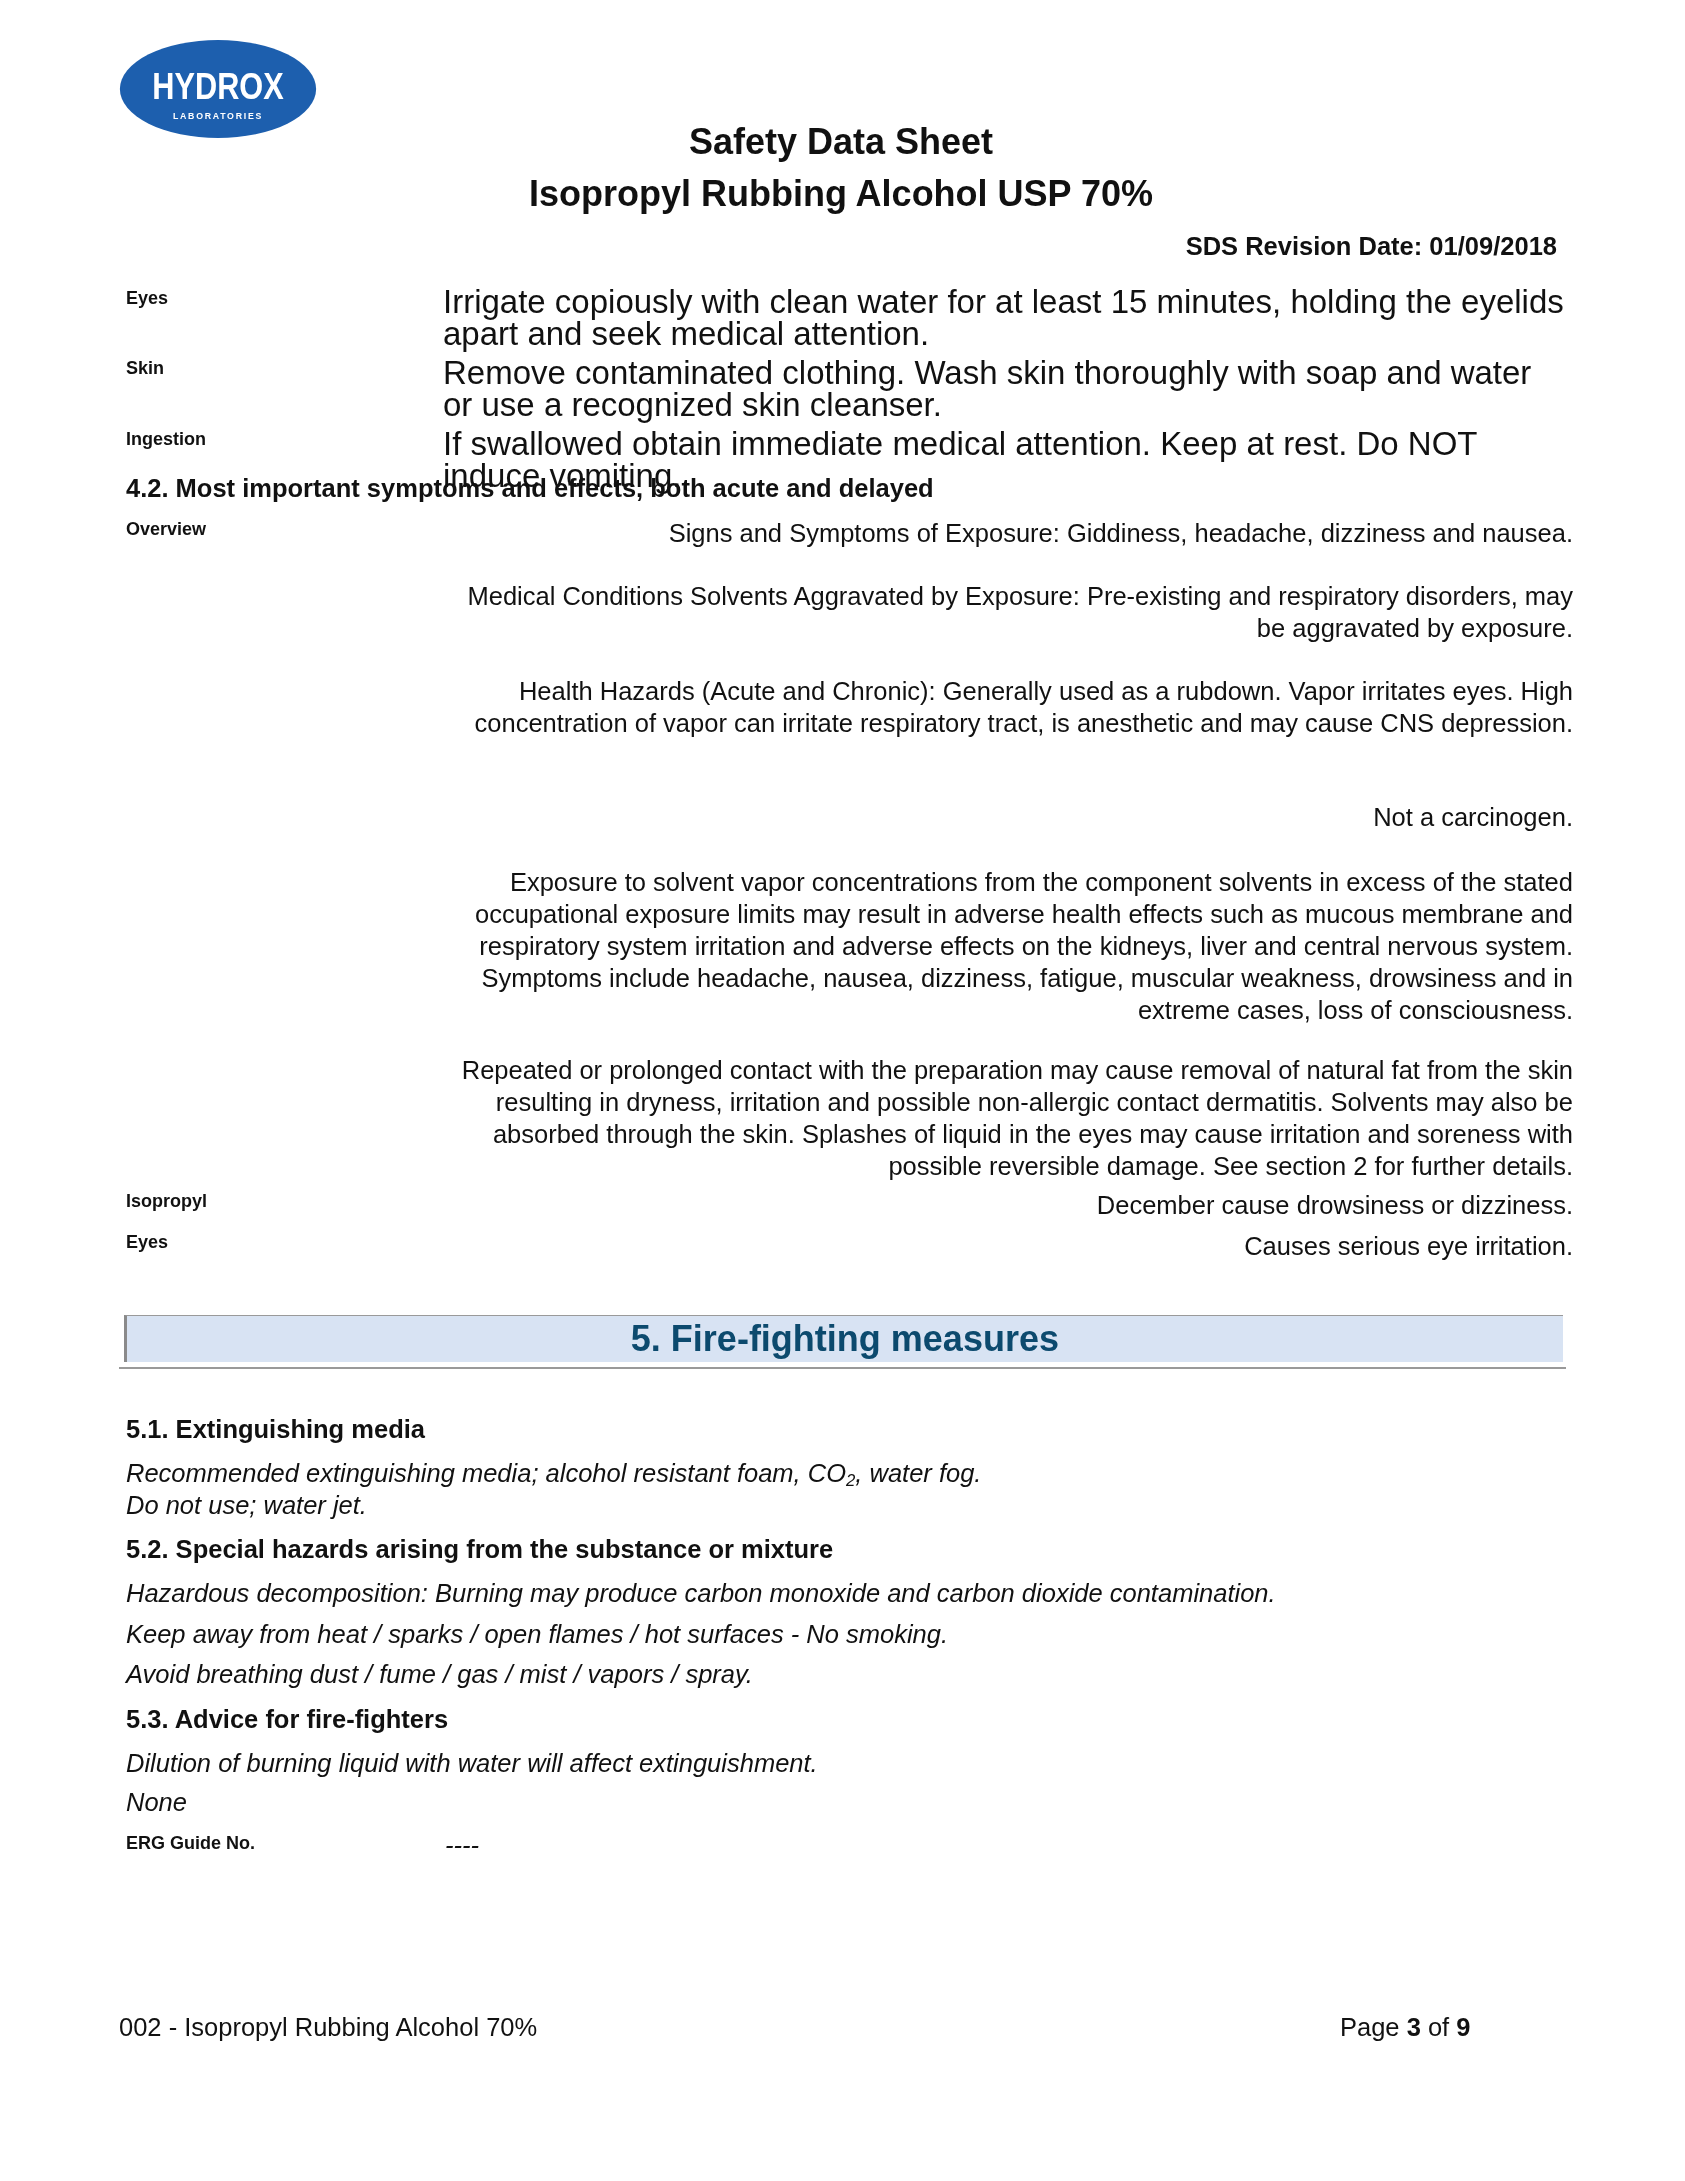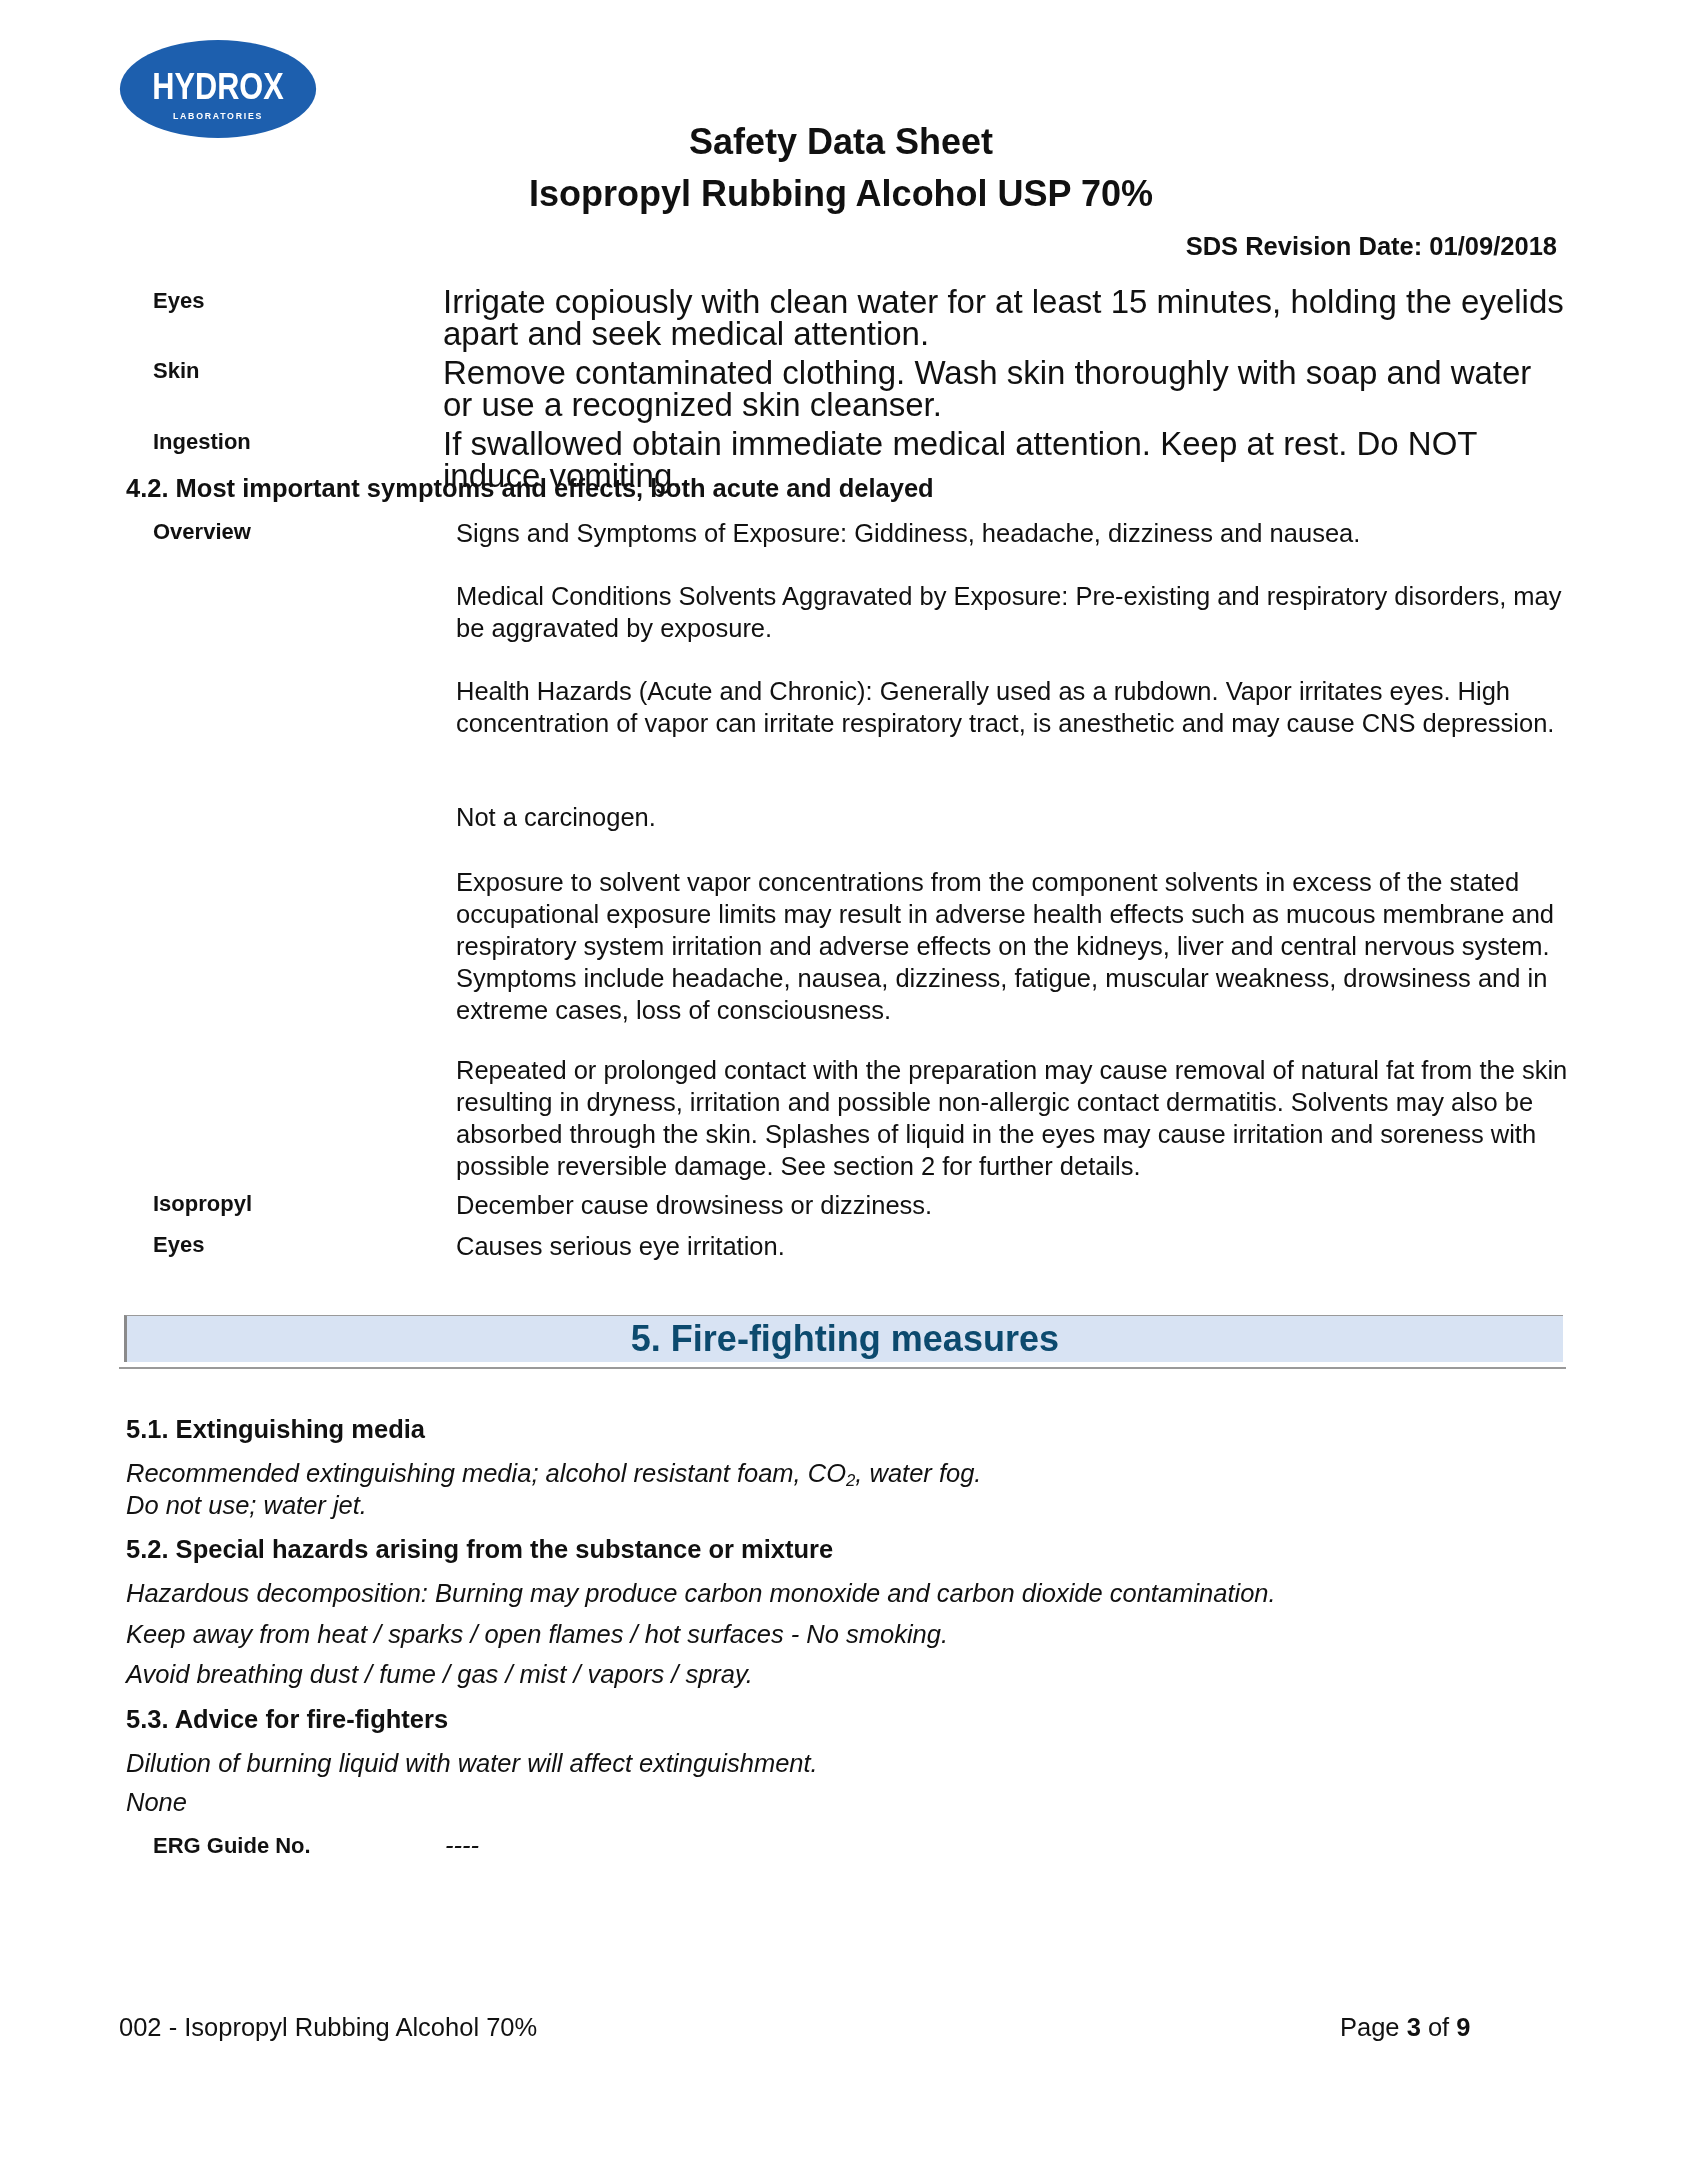--- a/index.html
+++ b/index.html
@@ -3,23 +3,23 @@
 <meta charset="utf-8">
 <style>
   html, body { margin: 0; padding: 0; background: #ffffff; }
   body { width: 1685px; height: 2181px; position: relative; overflow: hidden;
          font-family: "Liberation Sans", sans-serif; color: #111; }
   .abs { position: absolute; }
   .logo { left: 119px; top: 39px; width: 198px; height: 100px; }
   .title1 { left: 0; width: 1682px; top: 121px; text-align: center; font-size: 36px; font-weight: bold; }
   .title2 { left: 0; width: 1682px; top: 173px; text-align: center; font-size: 36px; font-weight: bold; }
   .revdate { right: 128px; top: 232px; font-size: 25.5px; font-weight: bold; }
-  .lbl { left: 126px; font-weight: bold; font-size: 22px; margin-left: 27px; }
+  .lbl { left: 126px; font-weight: bold; font-size: 18px; }
   .val { left: 443px; width: 1124px; font-size: 33px; line-height: 32px; }
-  .val2 { left: 456px; width: 1132px; font-size: 25.5px; line-height: 32px; }
+  .val2 { left: 441px; width: 1132px; font-size: 25.5px; line-height: 32px; text-align: right; }
   .h { left: 126px; font-size: 25.5px; font-weight: bold; }
   .para { left: 126px; font-size: 25.5px; font-style: italic; }
   .banner { left: 119px; top: 1308px; width: 1447px; height: 61px; background: #fff;
             border-bottom: 2.6px solid #999; box-sizing: border-box; }
   .banner-inner { position: absolute; left: 5.3px; top: 7px; right: 3.5px; bottom: 5.3px;
                   background: #d8e3f3; border-left: 3.5px solid #8a8a8a; border-top: 1.8px solid #9a9a9a;
                   box-sizing: border-box; display: flex; align-items: center; justify-content: center; }
   .banner-title { font-size: 36px; font-weight: bold; color: #0c4a6e; }
   .footer-l { left: 119px; top: 2013px; font-size: 25.5px; }
   .footer-r { left: 1340px; top: 2013px; font-size: 25.5px; }

